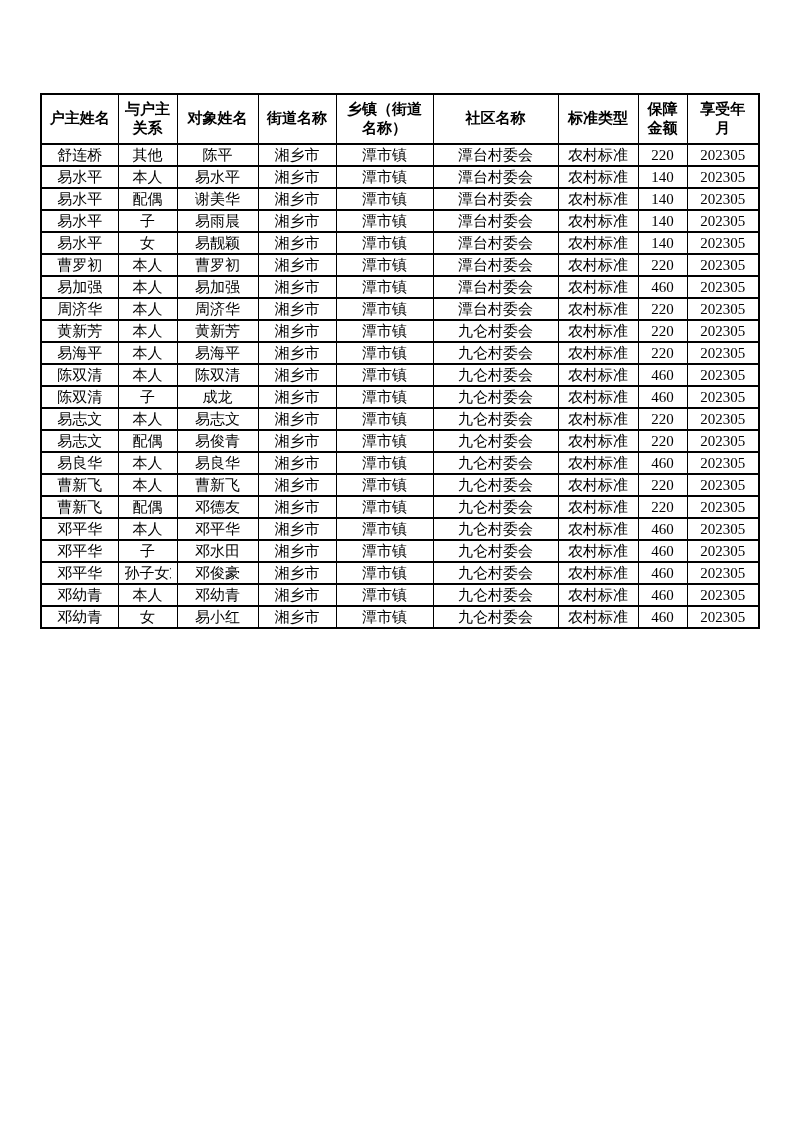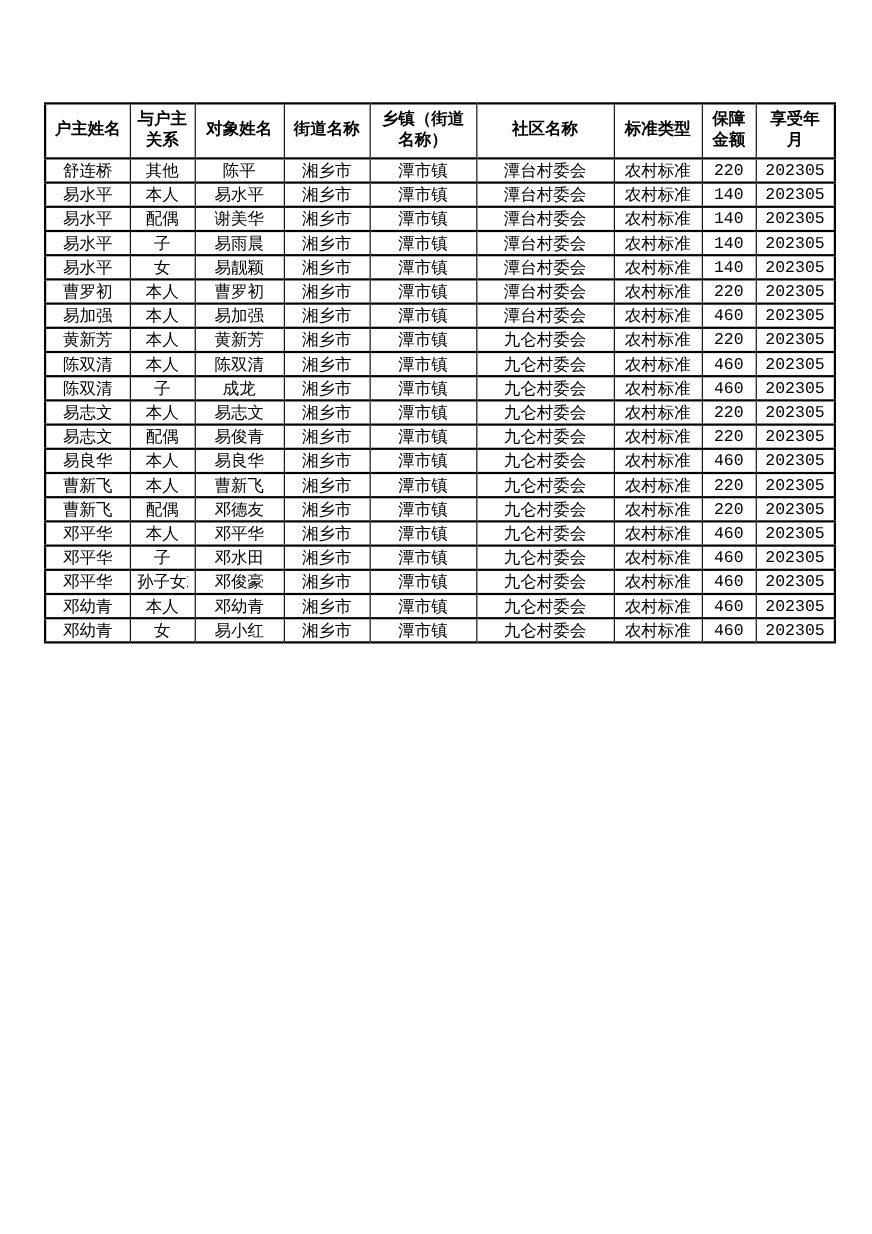--- a/index.html
+++ b/index.html
@@ -6,21 +6,21 @@
     margin: 0;
     padding: 0;
     background: #ffffff;
   }
   .page {
     position: relative;
     width: 793px;
     height: 1122px;
     background: #ffffff;
     color: #000000;
-    font-family: Liberation Mono, monospace;
+    font-family: Liberation Serif, serif;
     overflow: hidden;
   }
   table.benefits {
     position: absolute;
     left: 40px;
     top: 93px;
     width: 719px;
     border-collapse: collapse;
     table-layout: fixed;
     border: 2px solid #000000;
@@ -277,27 +277,85 @@
           </td>
           <td>
             <div class="cell">460</div>
           </td>
           <td>
             <div class="cell">202305</div>
           </td>
         </tr>
         <tr>
           <td>
+            <div class="cell">周济华</div>
+          </td>
+          <td>
+            <div class="cell">本人</div>
+          </td>
+          <td>
+            <div class="cell">周济华</div>
+          </td>
+          <td>
+            <div class="cell">湘乡市</div>
+          </td>
+          <td>
+            <div class="cell">潭市镇</div>
+          </td>
+          <td>
+            <div class="cell">潭台村委会</div>
+          </td>
+          <td>
+            <div class="cell">农村标准</div>
+          </td>
+          <td>
+            <div class="cell">220</div>
+          </td>
+          <td>
+            <div class="cell">202305</div>
+          </td>
+        </tr>
+        <tr>
+          <td>
             <div class="cell">黄新芳</div>
           </td>
           <td>
             <div class="cell">本人</div>
           </td>
           <td>
             <div class="cell">黄新芳</div>
+          </td>
+          <td>
+            <div class="cell">湘乡市</div>
+          </td>
+          <td>
+            <div class="cell">潭市镇</div>
+          </td>
+          <td>
+            <div class="cell">九仑村委会</div>
+          </td>
+          <td>
+            <div class="cell">农村标准</div>
+          </td>
+          <td>
+            <div class="cell">220</div>
+          </td>
+          <td>
+            <div class="cell">202305</div>
+          </td>
+        </tr>
+        <tr>
+          <td>
+            <div class="cell">易海平</div>
+          </td>
+          <td>
+            <div class="cell">本人</div>
+          </td>
+          <td>
+            <div class="cell">易海平</div>
           </td>
           <td>
             <div class="cell">湘乡市</div>
           </td>
           <td>
             <div class="cell">潭市镇</div>
           </td>
           <td>
             <div class="cell">九仑村委会</div>
           </td>

